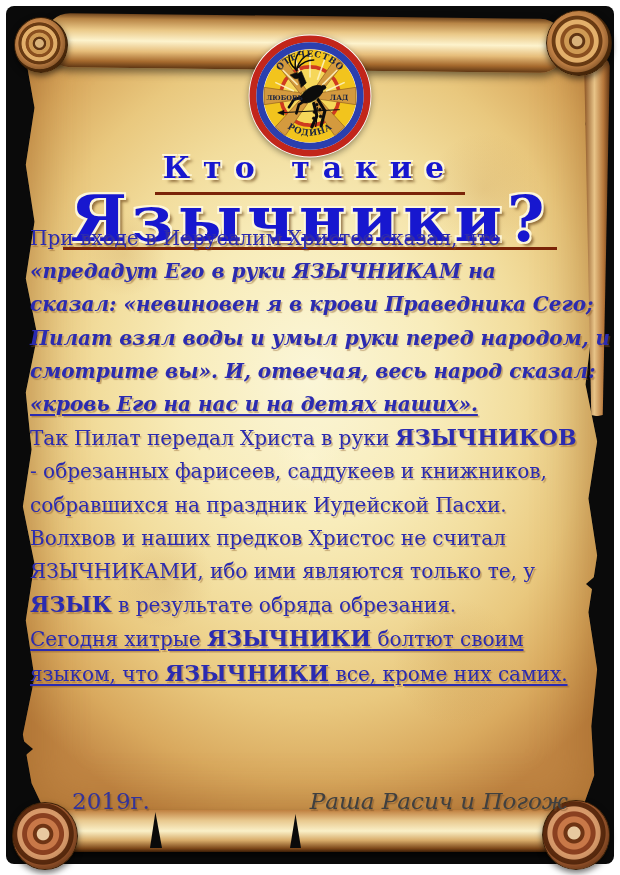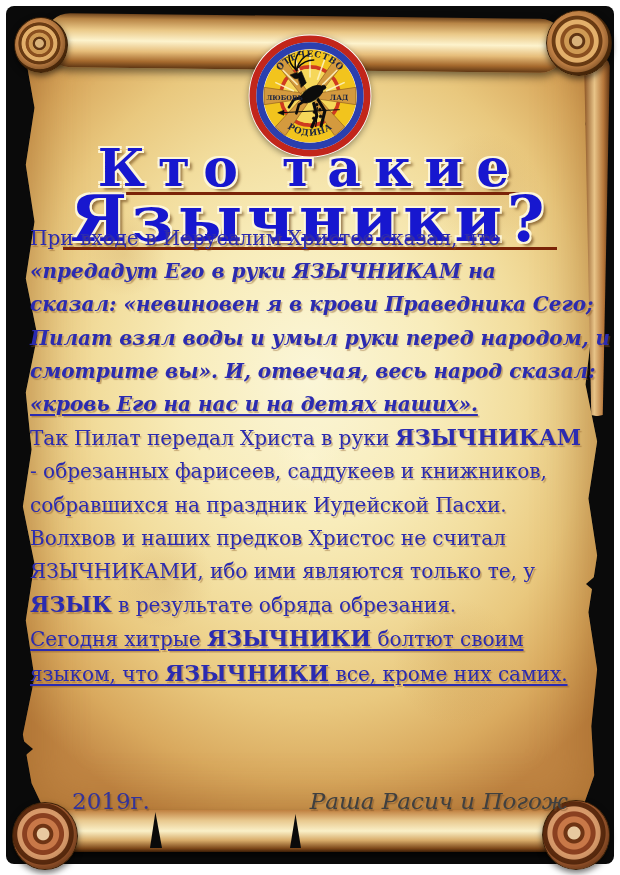--- a/index.html
+++ b/index.html
@@ -73,21 +73,21 @@
   .tr{left:546px;top:10px;width:64px;height:64px;}
   .bl{left:12px;top:802px;width:64px;height:66px;}
   .br{left:542px;top:800px;width:66px;height:68px;}
   .emblem{position:absolute;left:247px;top:34px;width:126px;height:124px;}
   .emblem svg{width:100%;height:100%;filter:drop-shadow(0 2px 3px rgba(0,0,0,.4));}
 
   .title{position:absolute;left:0;top:146px;width:620px;text-align:center;
     color:var(--title-color,#1717cf);font-weight:700;
     text-shadow:-2px -2px 0 #fdf6d8, 2px -2px 0 #fdf6d8, -2px 2px 0 #fdf6d8,
                  2px 2px 0 #fdf6d8, 4px 4px 3px rgba(90,50,10,.6);}
-  .title .tl1{font-size:52px;letter-spacing:13px;line-height:44px;}
+  .title .tl1{font-size:30px;letter-spacing:13px;line-height:44px;}
   .title .tl2{font-size:64px;letter-spacing:5px;line-height:52px;margin-top:-2px;}
   .title .ul{display:inline-block;border-bottom:3px solid var(--title-underline,#7a2408);
     padding:0 8px 2px 8px;}
 
   .body-text{position:absolute;left:30px;top:222px;width:560px;text-align:left;
     color:var(--body-color,#2b2bb0);
     text-shadow:1.5px 1.5px 1px rgba(140,90,40,.45);}
   .body-text .line{font-size:20px;line-height:33.2px;white-space:nowrap;}
   .body-text .line.u{text-decoration:underline;text-underline-offset:3px;
     text-decoration-thickness:2px;}
@@ -199,21 +199,21 @@
     <div class="tl2"><span class="ul">Язычники?</span></div>
   </div>
 
   <div class="body-text">
       <div class="line"><span class="s-r">При входе в Иерусалим Христос сказал, что</span></div>
       <div class="line"><span class="s-bi">«предадут Его в руки ЯЗЫЧНИКАМ на</span></div>
       <div class="line"><span class="s-bi">сказал: «невиновен я в крови Праведника Сего;</span></div>
       <div class="line"><span class="s-bi">Пилат взял воды и умыл руки перед народом, и</span></div>
       <div class="line"><span class="s-bi">смотрите вы». И, отвечая, весь народ сказал:</span></div>
       <div class="line u"><span class="s-bi">«кровь Его на нас и на детях наших».</span></div>
-      <div class="line"><span class="s-r">Так Пилат передал Христа в руки </span><span class="s-b">ЯЗЫЧНИКАМ</span></div>
+      <div class="line"><span class="s-r">Так Пилат передал Христа в руки </span><span class="s-b">ЯЗЫЧНИКОВ</span></div>
       <div class="line"><span class="s-r">- обрезанных фарисеев, саддукеев и книжников,</span></div>
       <div class="line"><span class="s-r">собравшихся на праздник Иудейской Пасхи.</span></div>
       <div class="line"><span class="s-r">Волхвов и наших предков Христос не считал</span></div>
       <div class="line"><span class="s-r">ЯЗЫЧНИКАМИ, ибо ими являются только те, у</span></div>
       <div class="line"><span class="s-b">ЯЗЫК</span><span class="s-r"> в результате обряда обрезания.</span></div>
       <div class="line u"><span class="s-r">Сегодня хитрые </span><span class="s-b">ЯЗЫЧНИКИ</span><span class="s-r"> болтют своим</span></div>
       <div class="line u"><span class="s-r">языком, что </span><span class="s-b">ЯЗЫЧНИКИ</span><span class="s-r"> все, кроме них самих.</span></div>
     </div>
 
   <div class="footer">

